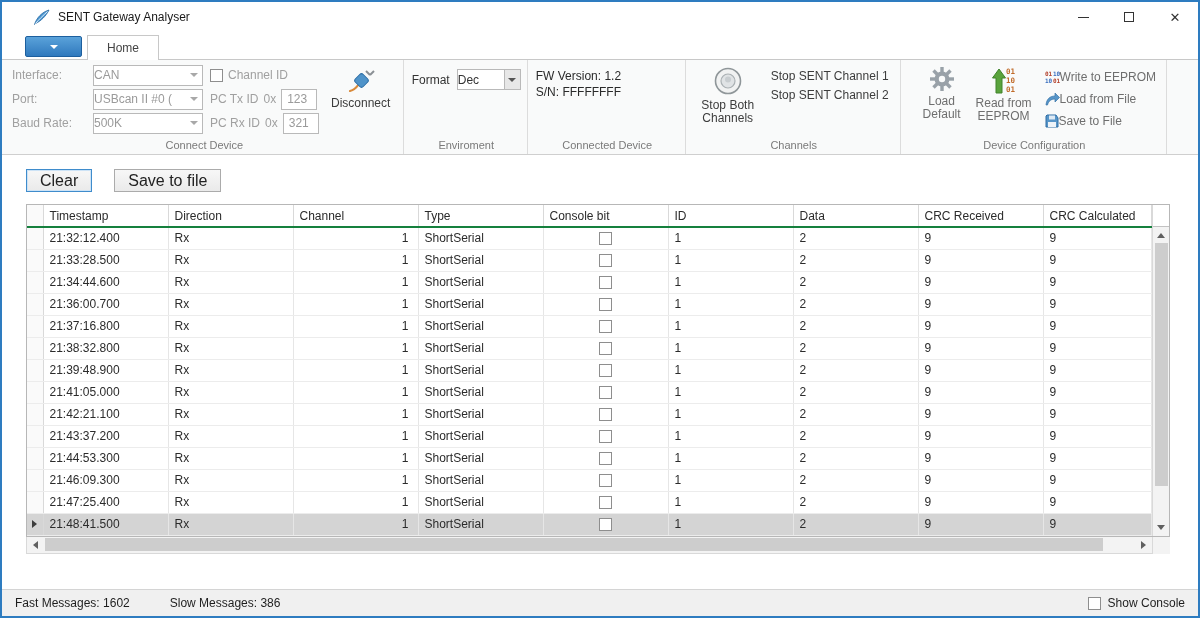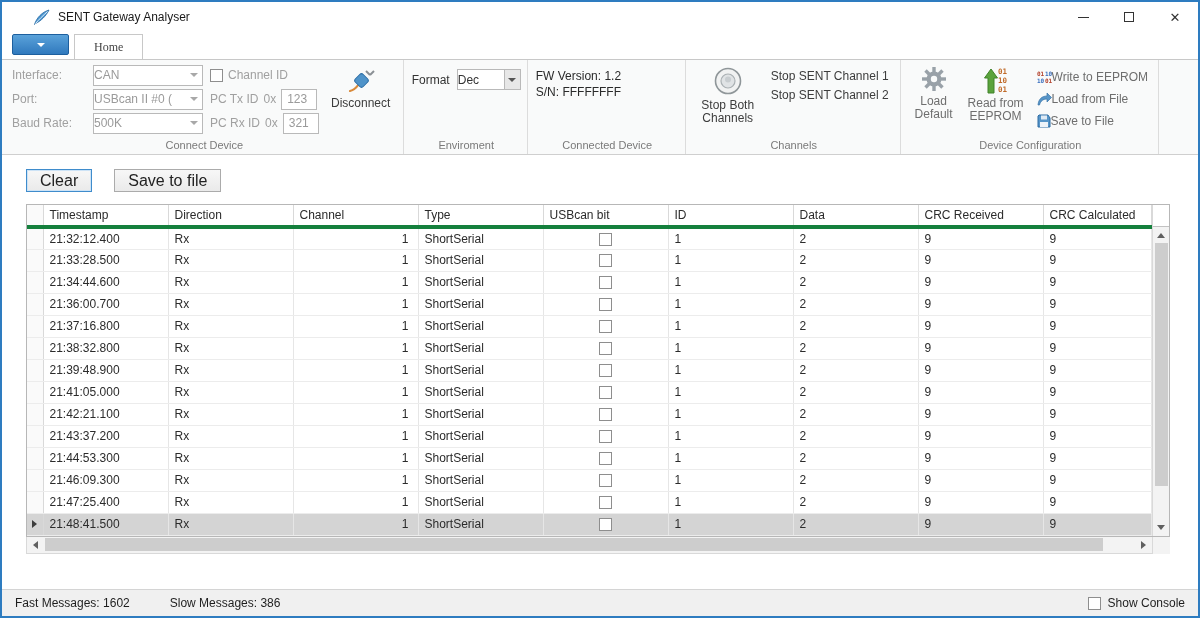--- a/index.html
+++ b/index.html
@@ -12,21 +12,21 @@
   .titlebar { height:30px; display:flex; align-items:center; padding-left:11px; flex:0 0 auto;margin-left:20px; }
   .app-icon { width:17px; height:17px; margin-right:8px; flex:0 0 auto; }
   .title { font-size:12px; color:#1a1a1a; }
   .win-controls { margin-left:auto; display:flex; height:100%; }
   .win-btn { width:46px; height:100%; display:flex; align-items:center; justify-content:center; color:#333; }
   .min-glyph { width:11px; height:1px; background:#333; }
   .max-glyph { width:10px; height:10px; border:1px solid #333; }
   .close-glyph { font-size:13px; line-height:1; }
 
   
-  .ribbon-tabs { height:27px; display:flex; align-items:center; padding-left:10px; flex:0 0 auto; position:relative; z-index:2;font-family:Liberation Serif, serif; }
+  .ribbon-tabs { height:27px; display:flex; align-items:flex-end; padding-left:23px; flex:0 0 auto; position:relative; z-index:2; }
   .app-menu-btn { width:57px; height:21px; margin-bottom:2px; border:1px solid #1d5f9e; border-radius:2px; background:linear-gradient(#5aa2da,#3079bd); display:flex; align-items:center; justify-content:center; }
   .caret-down { width:0; height:0; border-left:4px solid transparent; border-right:4px solid transparent; border-top:4px solid #fff; }
   .ribbon-tab { height:25px; line-height:24px; padding:0 19px; margin-left:5px; margin-bottom:-1px; background:#fff; border:1px solid #c8c8c8; border-bottom:none; color:#444; position:relative; }
 
   
   .ribbon { height:96px; background:#f9fafa; border-top:1px solid #c8c8c8; border-bottom:1px solid #cfcfcf; display:flex; flex:0 0 auto; padding-left:2px; }
   .rgroup { display:flex; flex-direction:column; border-right:1px solid #dcdcdc; padding:3px 6px 0 8px; }
   .rgroup-content { flex:1; display:flex; }
   .rgroup-caption { text-align:center; color:#7a7a7a; font-size:11px; padding:2px 2px 3px; white-space:nowrap; }
 
@@ -41,21 +41,21 @@
   .combo.enabled .combo-arrow .caret { border-top-color:#555; }
   .inline-ctrl { display:flex; align-items:center; gap:5px; white-space:nowrap; }
   .checkbox { width:13px; height:13px; border:1px solid #8e8e8e; background:#fff; display:inline-block; flex:0 0 auto; }
   .textbox { width:36px; height:21px; border:1px solid #b9b9b9; background:#fff; color:#9a9a9a; font:inherit; padding:0 0 0 5px; }
 
   .big-btn { display:flex; flex-direction:column; align-items:center; text-align:center; padding:3px 3px 0; color:#6e6e6e; line-height:13px; }
   .big-btn .bicon { margin-bottom:3px; }
   .big-btn.dark { color:#3c3c3c; }
   .disconnect-btn { width:72px; }
   .stopboth-btn { width:68px; }
-  .loaddefault-btn { width:50px; }
+  .loaddefault-btn { width:50px;margin-left:8px; }
   .readeeprom-btn { width:66px; }
 
   .flat-col { display:flex; flex-direction:column; padding-top:3px; }
   .flat-btn { height:19px; display:flex; align-items:center; color:#3c3c3c; padding:0 5px; white-space:nowrap; }
   .small-btns { display:flex; flex-direction:column; gap:3px; padding-top:4px; }
   .small-btn { display:flex; align-items:center; gap:0; color:#6e6e6e; height:19px; padding:0 4px; white-space:nowrap; }
 
   .env-row { display:flex; align-items:center; gap:7px; margin-top:6px; height:21px; }
   .info-col { display:flex; flex-direction:column; margin-top:5px; line-height:16px; color:#2a2a2a; min-width:140px; }
 
@@ -68,21 +68,21 @@
   .panel { flex:1; background:#fff; padding:14px 28px 0 24px; display:flex; flex-direction:column; overflow:hidden; }
   .toolbar { display:flex; gap:22px; margin-bottom:12px; flex:0 0 auto; }
   .btn { height:23px; padding:0 13px; border:1px solid #ababab; background:linear-gradient(#f7f7f7,#eaeaea); color:#222; display:flex; align-items:center; font-size:16px; white-space:nowrap; }
   .btn.focused { border-color:#3f8ccc; box-shadow:inset 0 0 0 1px #cde3f6; }
 
   
   .grid-outer { border:1px solid #b7b7b7; display:flex; flex:0 0 auto; }
   .grid-main { flex:1; overflow:hidden; }
   table { border-collapse:collapse; table-layout:fixed; width:100%; }
   th, td { height:22px; border-right:1px solid #e6e6e6; border-bottom:1px solid #ececec; padding:0 0 0 6px; text-align:left; font-weight:normal; overflow:hidden; white-space:nowrap; font-size:12px; color:#2b2b2b; }
-  thead th { border-right:1px solid #d9d9d9; border-bottom:4px solid #15803d; background:#fff; }
+  thead th { border-right:1px solid #d9d9d9; border-bottom:2px solid #15803d; background:#fff; }
   .rowsel { width:16px; background:#fafafa; border-right:1px solid #d9d9d9; padding:0; text-align:center; }
   tr.selected td { background:#d4d4d4; }
   td.col-channel { text-align:right; padding-right:9px; }
   td.cb-cell { text-align:center; padding:0; }
   td.cb-cell .checkbox { vertical-align:middle; }
   .rowmarker { display:inline-block; width:0; height:0; border-top:4px solid transparent; border-bottom:4px solid transparent; border-left:5px solid #3c3c3c; }
 
   
   .vscroll-col { width:17px; border-left:1px solid #d9d9d9; display:flex; flex-direction:column; background:#f3f3f3; flex:0 0 auto; }
   .vscroll-header { height:22px; background:#fff; border-bottom:1px solid #c2c2c2; flex:0 0 auto; }
@@ -322,21 +322,21 @@
               <col style="width:125px;">
             <col>
           </colgroup>
           <thead>
             <tr>
               <th class="rowsel"></th>
             <th>Timestamp</th>
                 <th>Direction</th>
                 <th>Channel</th>
                 <th>Type</th>
-                <th>USBcan bit</th>
+                <th>Console bit</th>
                 <th>ID</th>
                 <th>Data</th>
                 <th>CRC Received</th>
                 <th>CRC Calculated</th>
               </tr>
           </thead>
           <tbody>
               <tr>
                 <td class="rowsel"></td>
                 <td>21:32:12.400</td>

